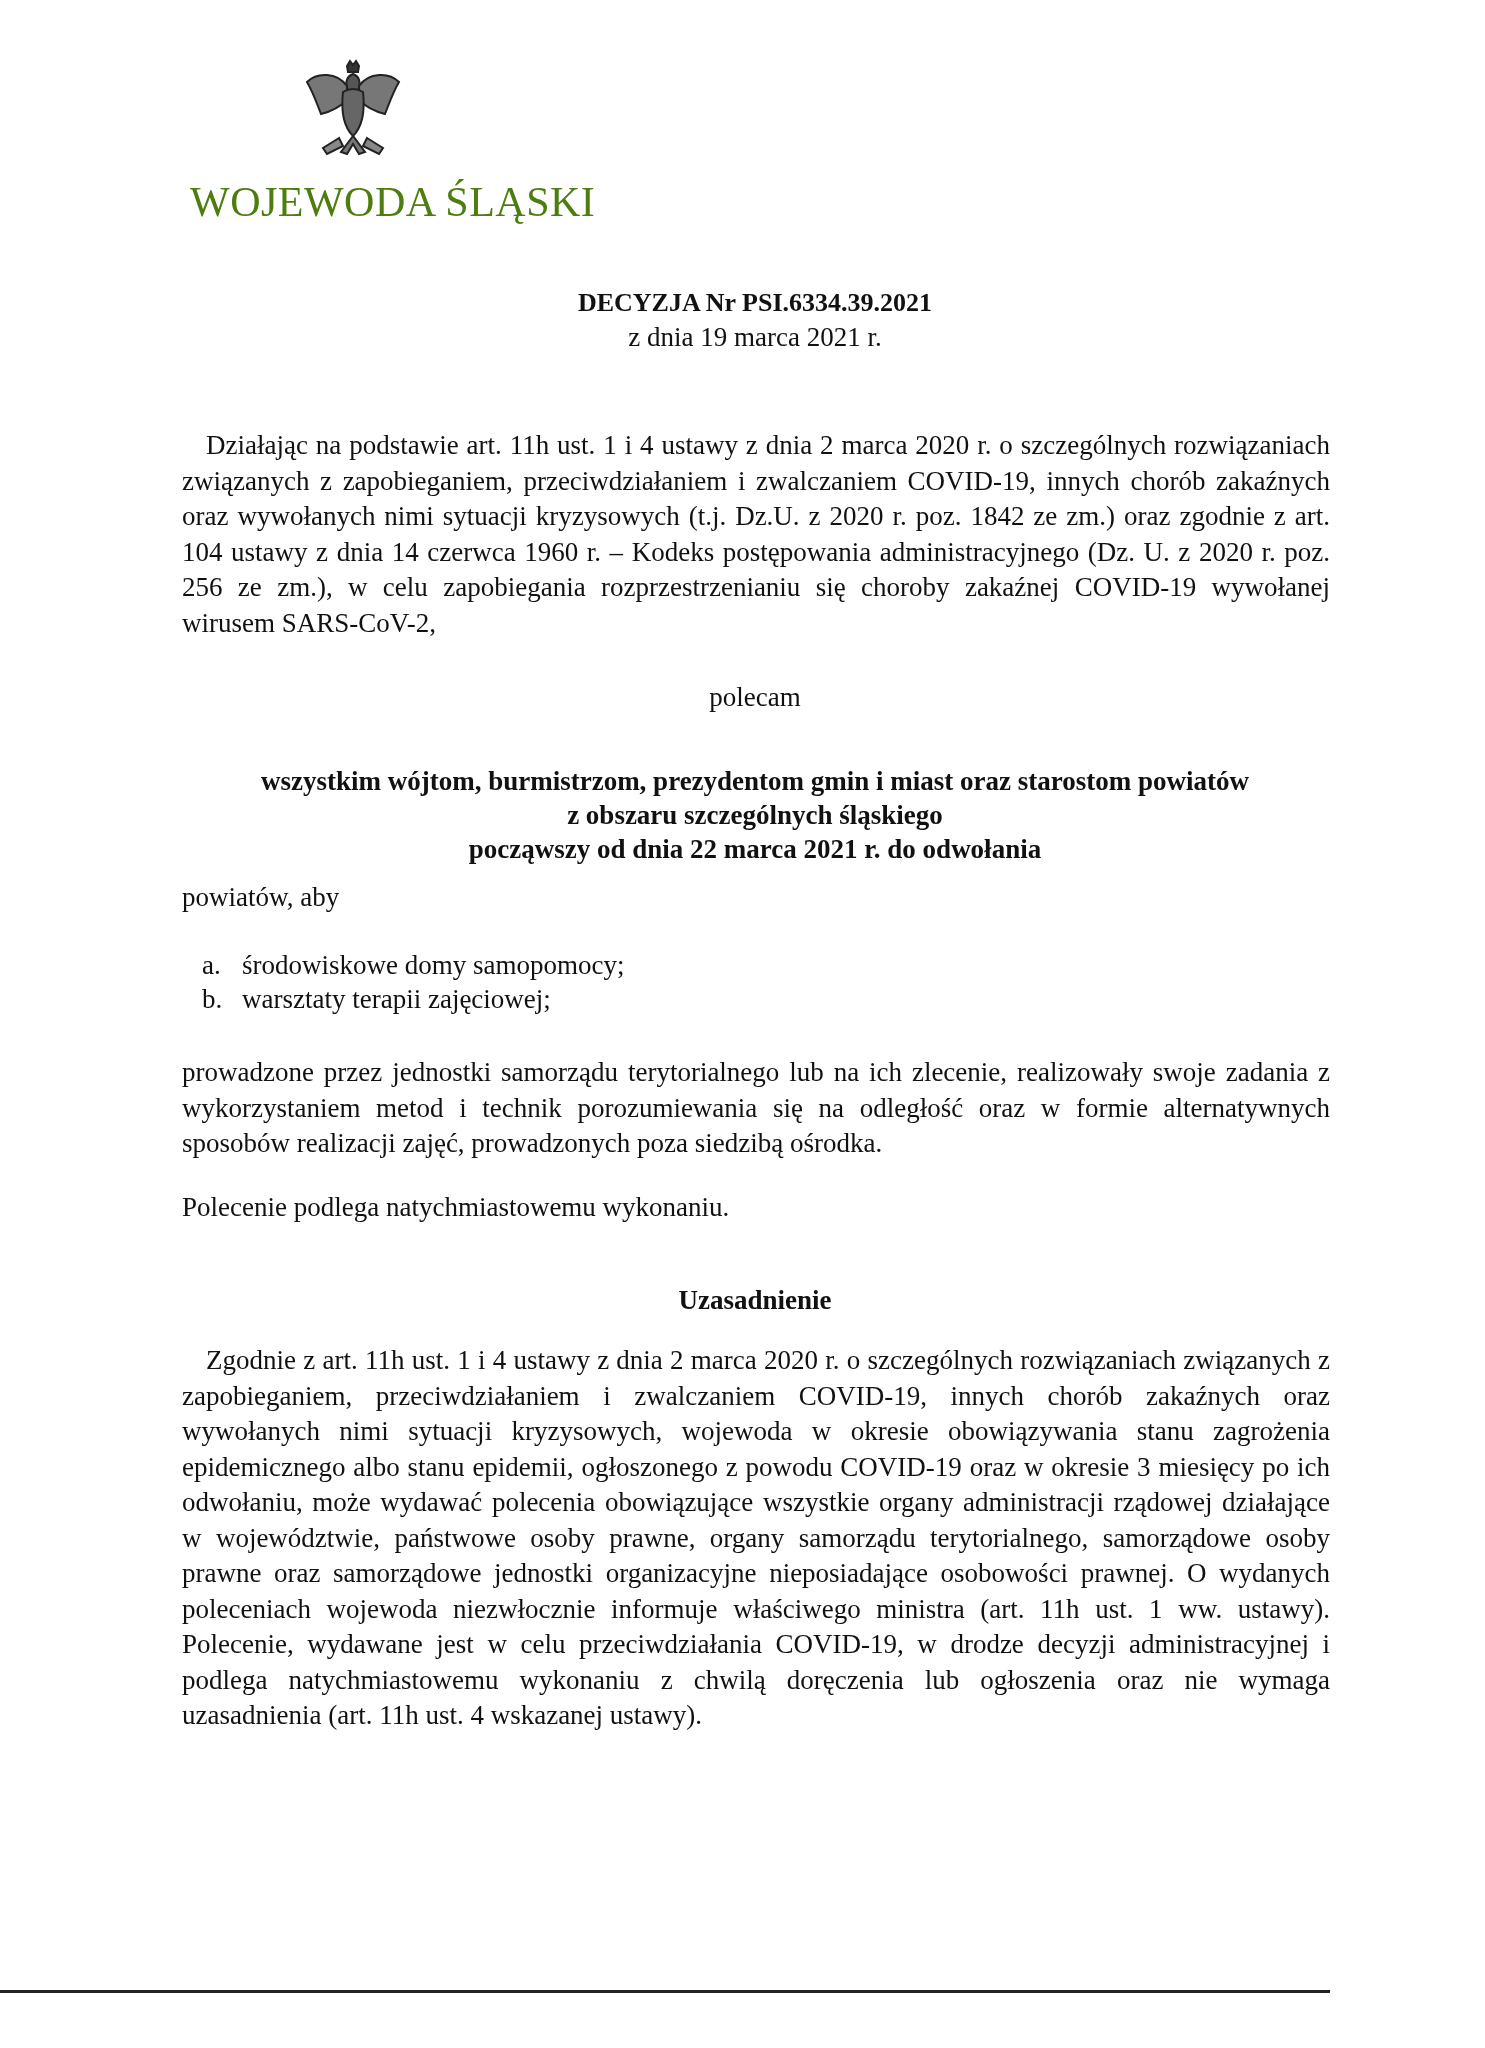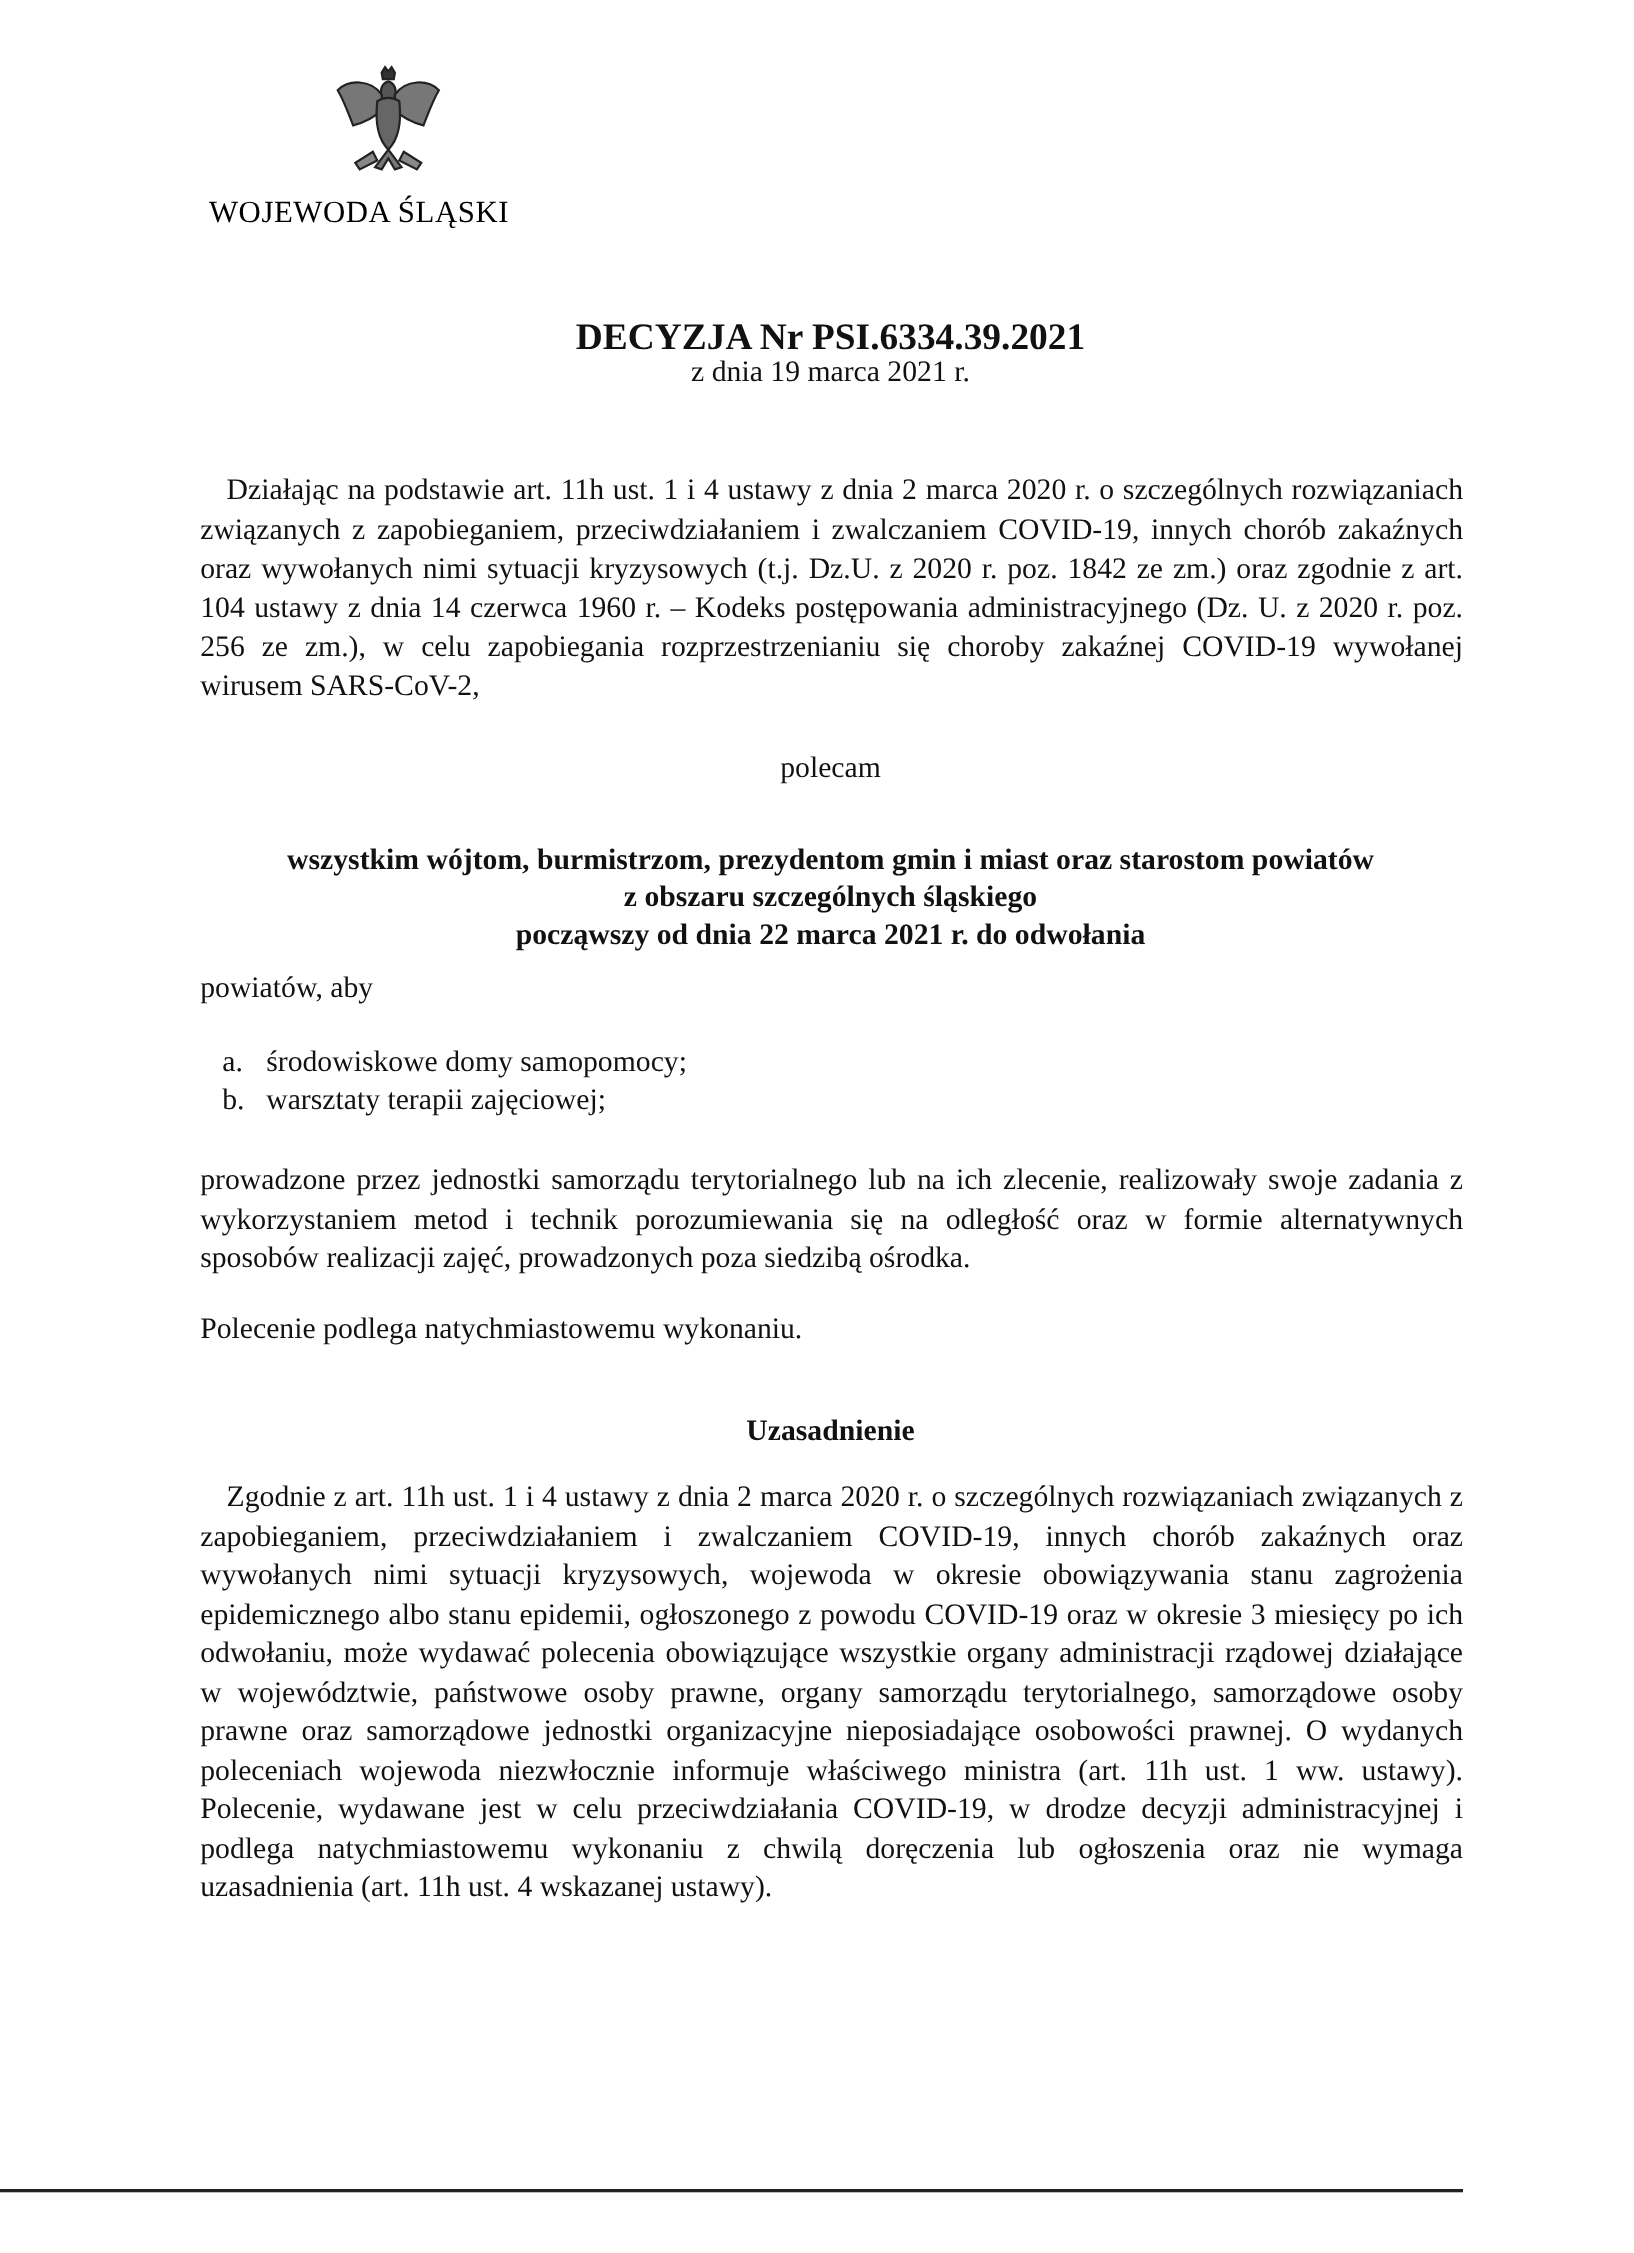--- a/index.html
+++ b/index.html
@@ -1,21 +1,21 @@
 <!DOCTYPE html>
 <html><head>
   <meta charset="utf-8">
   <style>
     html, body { margin: 0; padding: 0; background: #ffffff; }
     body { width: 1485px; height: 2048px; position: relative; overflow: hidden; font-family: "Liberation Serif", serif; color: #111; }
     .page { position: absolute; left: 0; top: 0; width: 1485px; height: 2048px; background: #fff; }
     .emblem { position: absolute; left: 303px; top: 58px; width: 100px; height: 110px; }
-    .authority { position: absolute; left: 190px; top: 178px; font-size: 28px; letter-spacing: 0.5px; color: #000000; }
+    .authority { position: absolute; left: 190px; top: 178px; font-size: 42px; letter-spacing: 0.5px; color: #4d7c0f; }
     .center { position: absolute; left: 180px; width: 1150px; text-align: center; }
-    .title { top: 288px; font-size: 34px; font-weight: bold; }
+    .title { top: 288px; font-size: 26px; font-weight: bold; }
     .date { top: 322px; font-size: 27px; }
     .para { position: absolute; left: 182px; width: 1148px; font-size: 27px; line-height: 35.5px; text-align: justify; }
     .para.indent { text-indent: 24px; margin-top: 18px; }
     .p1 { top: 410px; }
     .polecam { top: 682px; font-size: 27px; font-weight: normal; }
     .addr { top: 745px; font-size: 27px; font-weight: bold; line-height: 34px; margin-top: 19px; }
     .zap { position: absolute; left: 182px; top: 882px; font-size: 27px; }
     .list { position: absolute; left: 202px; top: 948px; font-size: 27px; line-height: 34px; margin: 0; padding: 0; list-style: none; }
     .list li { display: flex; }
     .list .mk { width: 40px; display: inline-block; }

